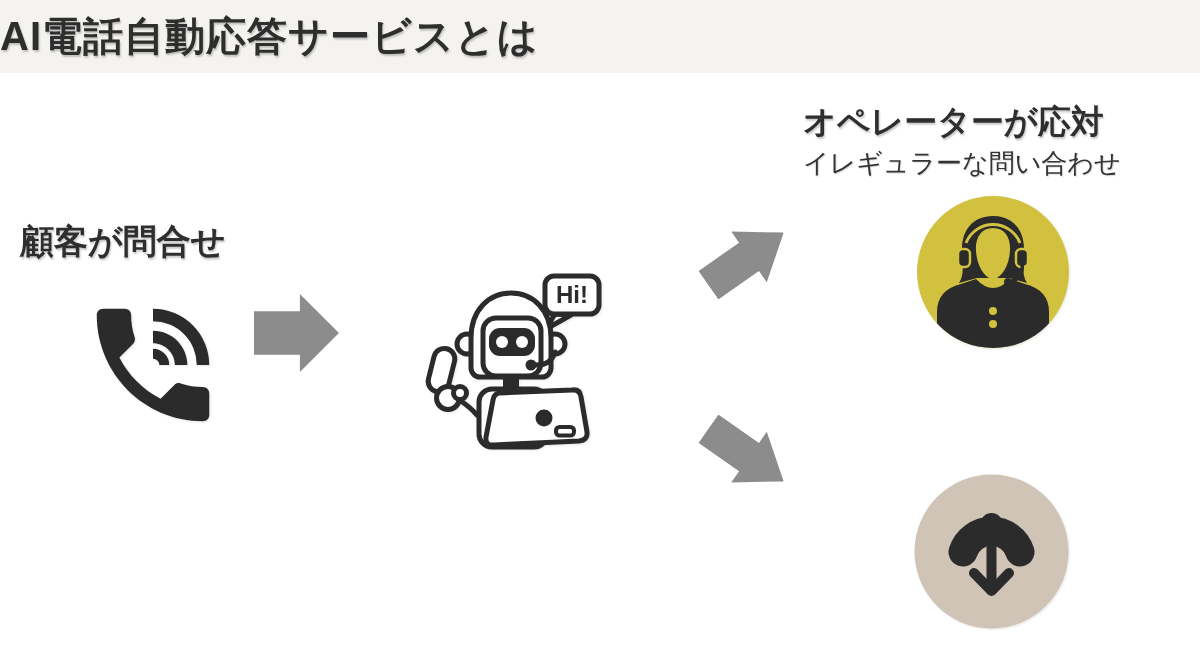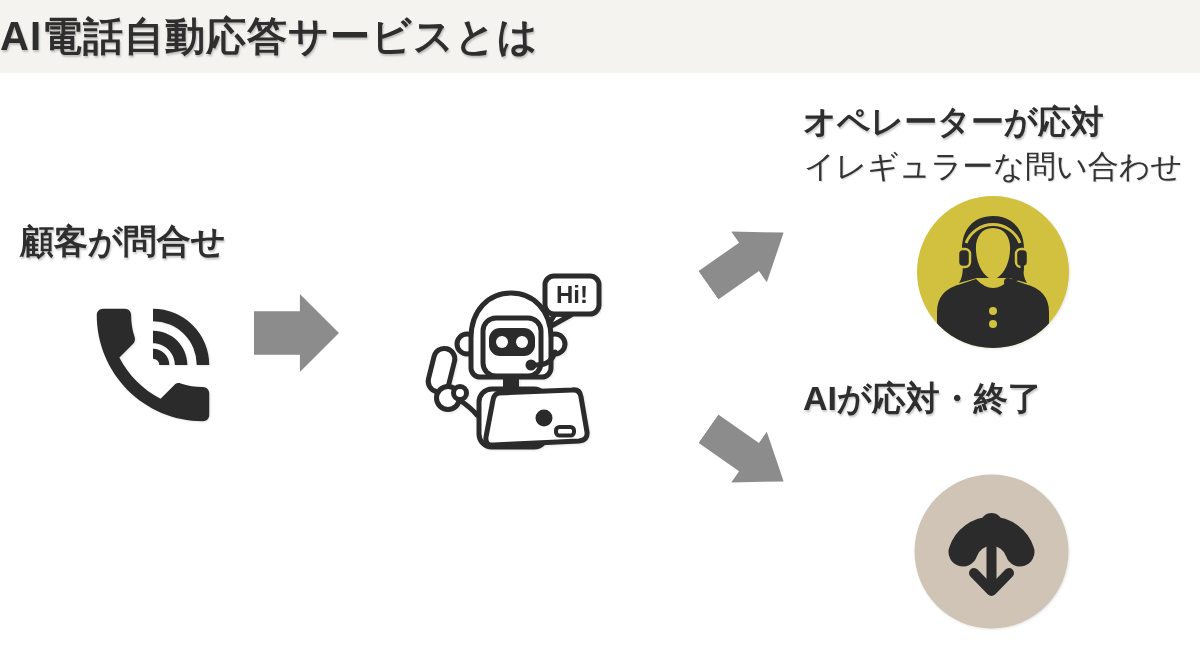--- a/index.html
+++ b/index.html
@@ -20,21 +20,21 @@
     margin:0;font-size:40px;font-weight:bold;letter-spacing:1px;
     text-shadow:1px 2px 2px rgba(0,0,0,.22);
   }
 
   
   .heading{
     position:absolute;font-weight:bold;text-align:left;
     text-shadow:1px 2px 2px rgba(0,0,0,.22);white-space:nowrap;
   }
   .subheading{
-    position:absolute;font-weight:400;text-align:center;font-size:31px;
+    position:absolute;font-weight:400;font-size:26px;
     color:var(--text-sub,#333333);
     text-shadow:1px 1px 1px rgba(0,0,0,.15);white-space:nowrap;
   }
   #customer-label{left:20px;top:219px;width:240px;font-size:34px;font-family:Liberation Mono, monospace;}
   #ai-label{left:398px;top:223px;width:240px;font-size:34px;}
   #operator-heading{left:803px;top:100px;width:380px;font-size:33px;}
   #operator-subheading{left:803px;top:146px;width:380px;}
   #ai-end-heading{left:803px;top:376px;width:380px;font-size:34px;}
   #ai-end-subheading{left:803px;top:420px;width:380px;}
 
@@ -152,21 +152,20 @@
 
       <path class="op-sep" d="M51 49 A29 29 0 0 1 105 49" stroke-width="3"></path>
       <rect class="fill-dark" x="43" y="55" width="12" height="18" rx="5" stroke="var(--operator-circle,#d2c13f)" stroke-width="2.5"></rect>
       <rect class="fill-dark" x="101" y="55" width="12" height="18" rx="5" stroke="var(--operator-circle,#d2c13f)" stroke-width="2.5"></rect>
 
       <path d="M107 70 Q109 84 95 88" fill="none" stroke="var(--icon-dark,#2b2b2b)" stroke-width="3.5" stroke-linecap="round"></path>
       <circle class="fill-dark" cx="93" cy="88" r="4"></circle>
     </g>
   </svg>
 
-  <div class="heading" id="ai-end-heading">AIが応対・終了</div>
 
   <svg class="abs" id="hangup-badge" width="155" height="155" viewBox="0 0 155 155" aria-hidden="true">
     <circle class="hg-bg" cx="77.5" cy="77.5" r="77"></circle>
 
     <circle class="fill-dark" cx="77.5" cy="50" r="11"></circle>
     <path d="M49 78 A30 30 0 0 1 106 78" fill="none" stroke="var(--icon-dark,#2b2b2b)" stroke-width="29" stroke-linecap="round"></path>
 
     <g>
       <path d="M77.5 70 V113" fill="none" stroke="var(--icon-dark,#2b2b2b)" stroke-width="10" stroke-linecap="round"></path>
       <path d="M60 99 L77.5 117 L95 99" fill="none" stroke="var(--icon-dark,#2b2b2b)" stroke-width="10" stroke-linecap="round" stroke-linejoin="round"></path>

